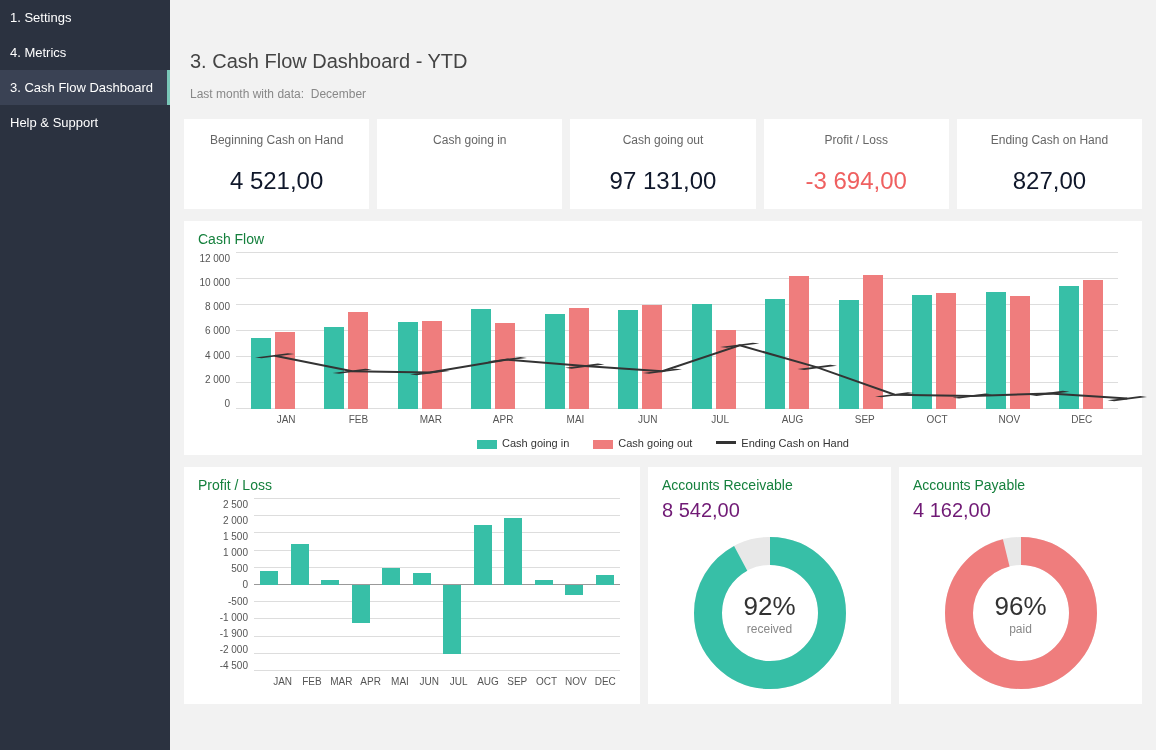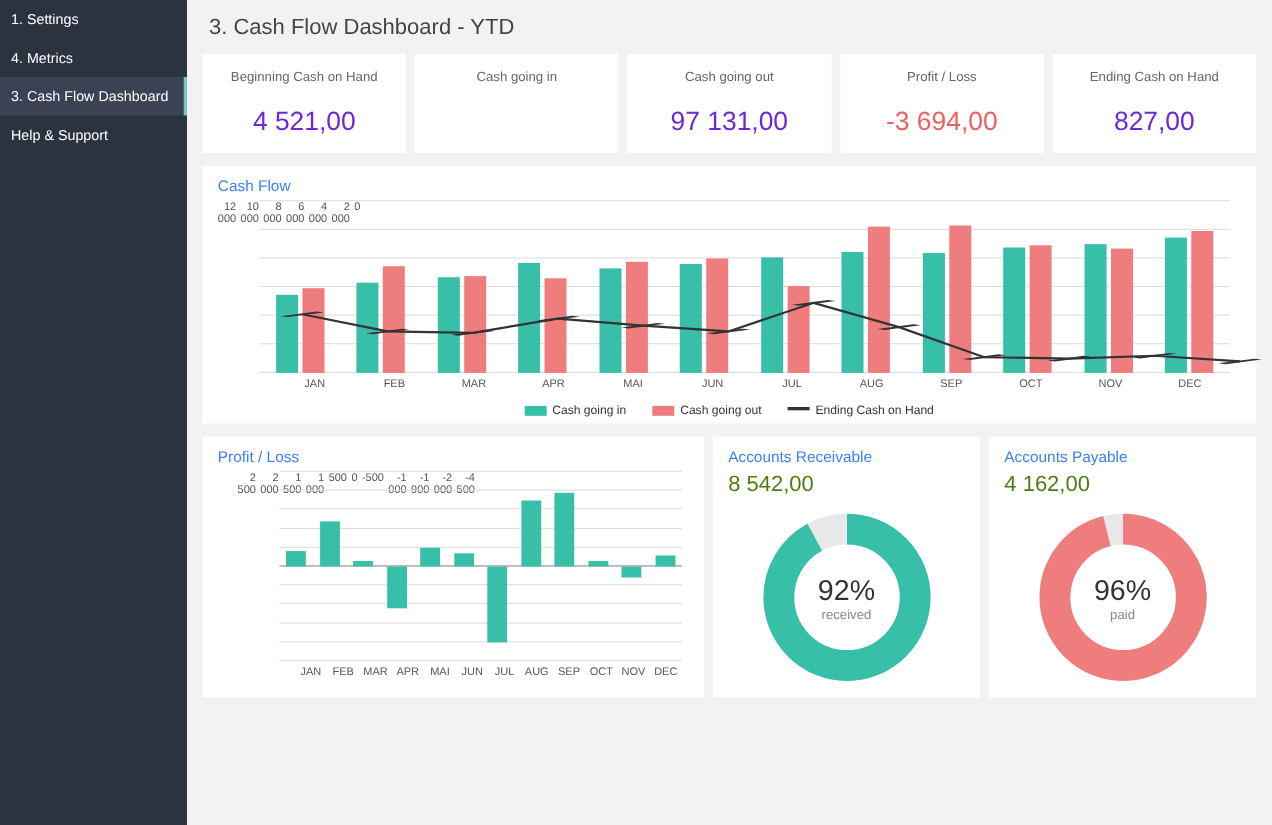--- a/index.html
+++ b/index.html
@@ -2,49 +2,49 @@
 <html><head>
 <meta charset="utf-8">
 <style>
   * { box-sizing: border-box; margin: 0; padding: 0; }
   body { font-family: "Segoe UI", Arial, sans-serif; background: #f2f2f2; width: 1156px; height: 750px; overflow: hidden; display: flex; }
   .sidebar { width: 170px; background: #2b3240; color: #fff; display: flex; flex-direction: column; }
   .logo { display: flex; align-items: center; gap: 8px; padding: 16px 14px 24px; font-size: 22px; font-weight: 300; letter-spacing: 2px; }
   .logo svg { width: 30px; height: 22px; }
   .nav-item { padding: 10px 10px; font-size: 13px; cursor: pointer; }
   .nav-item.active { background: #3a4254; border-right: 3px solid #79c7b8; }
-  .main { flex: 1; padding: 10px 14px; display: flex; flex-direction: column; gap: 12px; }
+  .main { flex: 1; padding: 10px 14px; display: flex; flex-direction: column; gap: 12px; justify-content: center; }
   .page-title { font-size: 20px; color: #444; margin: 4px 0 0 6px; }
   .sub-title { font-size: 12px; color: #888; margin: 2px 0 6px 6px; }
   .metrics { display: flex; gap: 8px; }
   .metric { flex: 1; background: #fff; padding: 14px 10px; text-align: center; }
   .metric .label { font-size: 12px; color: #666; }
-  .metric .value { font-size: 24px; color: #6d28d9; margin-top: 20px; }
+  .metric .value { font-size: 24px; color: #0f172a; margin-top: 20px; }
   .metric .value.neg { color: #ef6060; }
   .panel { background: #fff; padding: 10px 14px 6px; }
-  .panel-title { font-size: 14px; color: #3b82f6; margin-bottom: 6px; }
+  .panel-title { font-size: 14px; color: #15803d; margin-bottom: 6px; }
   .chart-wrap { position: relative; }
   .row2 { display: flex; gap: 8px; }
   .panel.pl { width: 456px; }
   .panel.ar, .panel.ap { flex: 1; }
-  .acct-val { font-size: 20px; color: #4d7c0f; margin: 2px 0 6px; }
+  .acct-val { font-size: 20px; color: #701a75; margin: 2px 0 6px; }
   .donut-wrap { display:flex; justify-content:center; }
   .donut { position: relative; width: 170px; height: 170px; }
   .donut .num { position: absolute; inset: 0; display:flex; flex-direction:column; align-items:center; justify-content:center; }
   .donut .num .p { font-size: 26px; color:#333; }
   .donut .num .t { font-size: 12px; color:#888; }
   
   .bars { position:absolute; left:38px; right:10px; top:0; bottom:24px; display:flex; align-items:flex-end; }
   .group { flex:1; display:flex; align-items:flex-end; justify-content:center; gap:4px; }
   .bar { width: 20px; }
   .bar.in { background:#37bfa7; }
   .bar.out { background:#ef7d7d; }
   .xlab { position:absolute; left:52px; right:10px; bottom:8px; display:flex; }
   .xlab span { flex:1; text-align:center; font-size:10px; color:#555; }
-  .ylab { position:absolute; left:0; top:0; bottom:24px; width:36px; display:flex; justify-content:space-between; }
+  .ylab { position:absolute; left:0; top:0; bottom:24px; width:36px; display:flex; flex-direction:column; justify-content:space-between; }
   .ylab span { font-size:10px; color:#555; text-align:right; padding-right:4px; }
   .grid { position:absolute; left:38px; right:10px; top:0; bottom:24px; }
   .grid div { position:absolute; left:0; right:0; border-top:1px solid #ddd; }
   .legend { display:flex; justify-content:center; gap:24px; font-size:11px; color:#333; margin-top:4px;}
   .swatch { display:inline-block; width:20px; height:9px; margin-right:5px; vertical-align:middle; }
   .line-svg { position:absolute; left:38px; right:10px; top:0; bottom:24px; overflow:visible; pointer-events:none; }
   
   .pl-chart { position:relative; height:190px;margin-left:18px; }
   .pl-bars { position:absolute; left:38px; right:6px; top:0; bottom:18px; display:flex; align-items:center; }
   .pl-group { flex:1; display:flex; justify-content:center; position:relative; height:100%; }
@@ -58,20 +58,23 @@
   <div id="nav">
       <div class="nav-item">1. Settings</div>
       <div class="nav-item">4. Metrics</div>
       <div class="nav-item active">3. Cash Flow Dashboard</div>
       <div class="nav-item">Help &amp; Support</div>
     </div>
 </div>
 
 <div class="main">
   <div class="page-title">3. Cash Flow Dashboard - YTD</div>
+  <div class="sub-title">
+    <span>Last month with data:</span>&nbsp;&nbsp;<span>December</span>
+  </div>
 
   <div class="metrics" id="metrics-row">
       <div class="metric">
         <div class="label">Beginning Cash on Hand</div>
         <div class="value">4 521,00</div>
       </div>
       <div class="metric">
         <div class="label">Cash going in</div>
       </div>
       <div class="metric">

